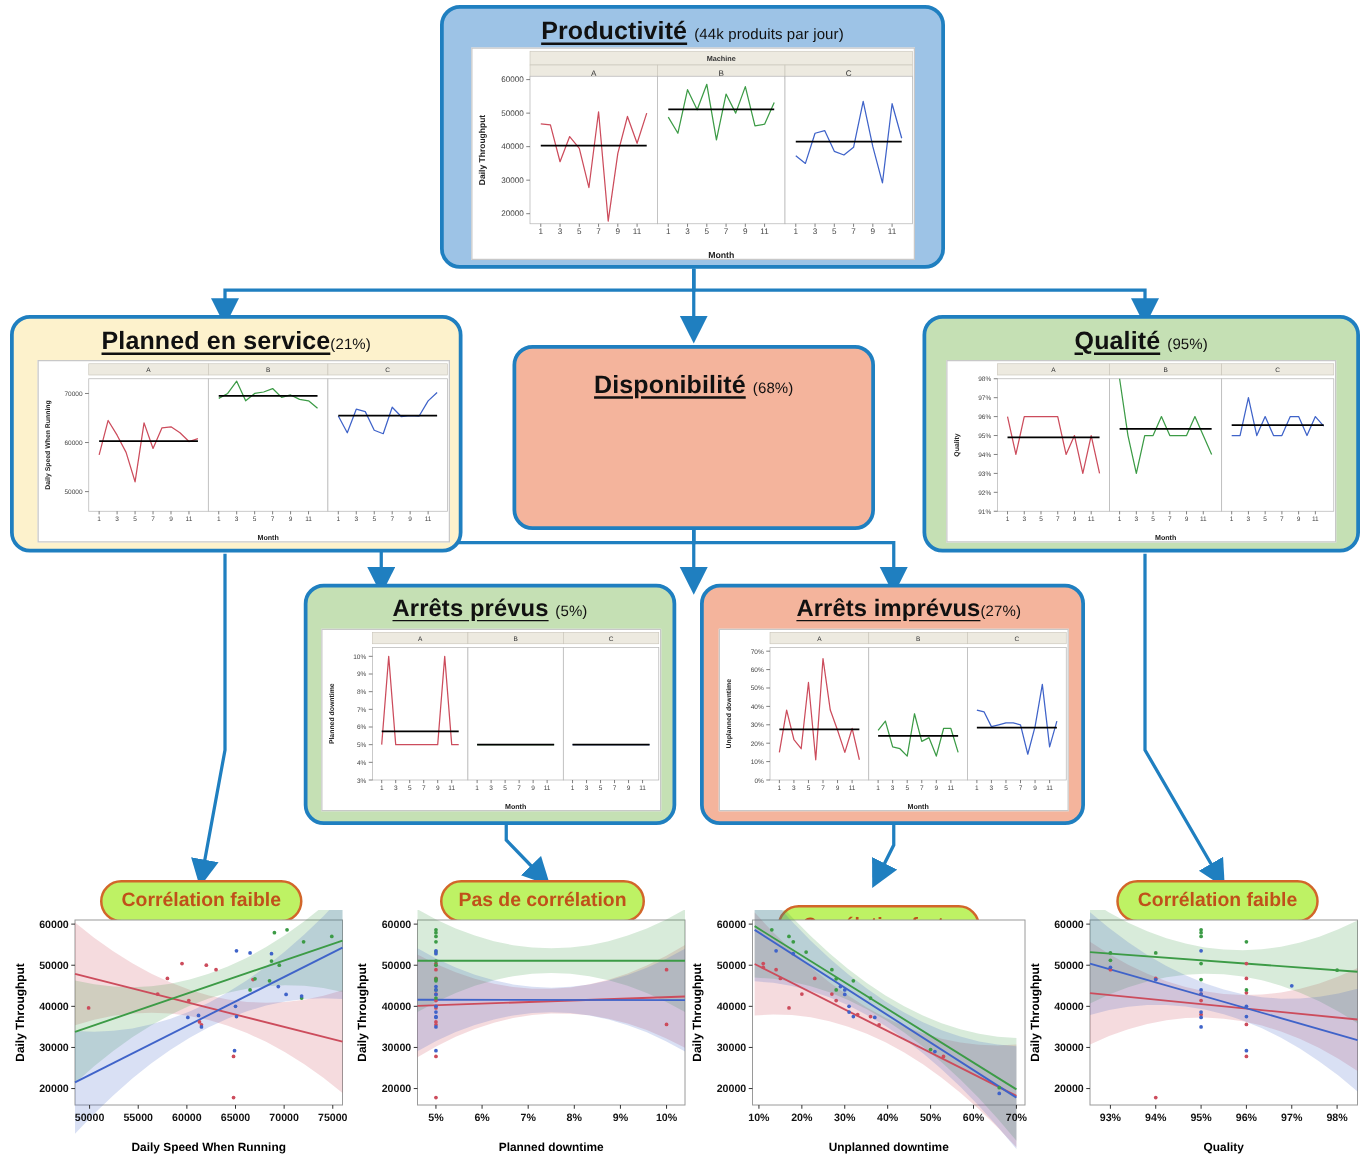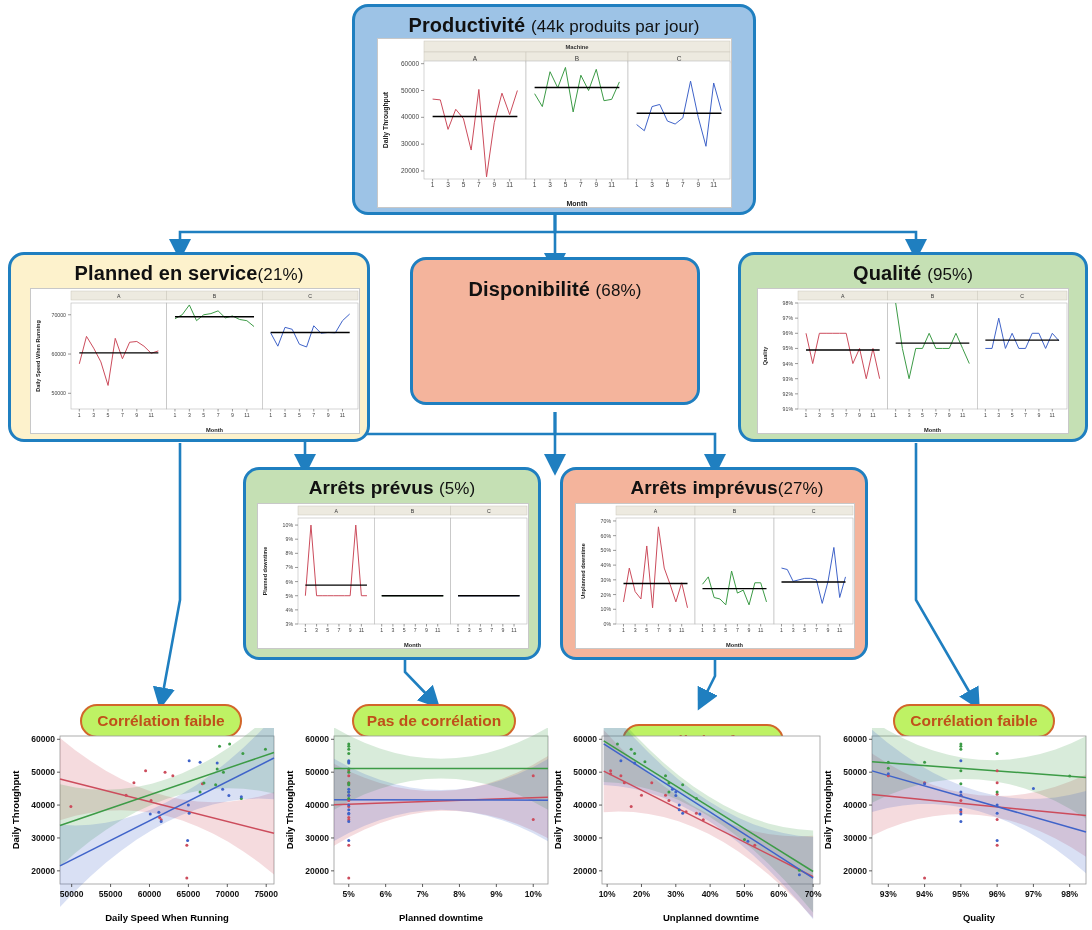--- a/index.html
+++ b/index.html
@@ -4,22 +4,22 @@
 <style>
   html,body{margin:0;padding:0;}
   body{
     width:1092px;height:930px;position:relative;overflow:hidden;
     background:#ffffff;
     font-family:"Liberation Sans", sans-serif;
     color:#1a1a1a;
   }
   .node{position:absolute;box-sizing:border-box;border:3px solid #1F7FC0;border-radius:16px;}
   .node-title{text-align:center;font-size:20px;font-weight:600;color:#111;padding-top:7px;letter-spacing:.1px;line-height:1.15;}
-  .node-title .u{text-underline-offset:3px;}
-  .node-title .pct{font-size:17px;font-weight:400;}
+  .node-title .u{text-decoration:underline;text-underline-offset:3px;}
+  .node-title .pct{font-size:12px;font-weight:400;}
   .chart-wrap{position:absolute;background:#fff;border:1px solid #c8c8c8;box-sizing:border-box;}
   svg{display:block;}
   .pill{position:absolute;box-sizing:border-box;border:2px solid #D2662A;border-radius:20px;background:#bef264;
         display:flex;align-items:center;justify-content:center;color:#C0501A;font-size:15.5px;font-weight:600;}
   .arrows{position:absolute;left:0;top:0;width:1092px;height:930px;pointer-events:none;}
   .scatter{position:absolute;}
 </style>
 </head>
 <body>
 
@@ -180,21 +180,21 @@
       <line x1="297.13114754098365" y1="120" x2="297.13114754098365" y2="122.5" stroke="#555" stroke-width="0.6"></line>
       <text x="297.13114754098365" y="128" font-size="5.2" font-family="Liberation Sans, sans-serif" fill="#444" text-anchor="middle">9</text>
       <line x1="311.5027322404372" y1="120" x2="311.5027322404372" y2="122.5" stroke="#555" stroke-width="0.6"></line>
       <text x="311.5027322404372" y="128" font-size="5.2" font-family="Liberation Sans, sans-serif" fill="#444" text-anchor="middle">11</text>
       <polyline points="239.64480874316942,43.837037037037035 246.8306010928962,57.18518518518519 254.01639344262296,38.34074074074074 261.2021857923497,40.303703703703704 268.3879781420765,55.222222222222214 275.5737704918033,57.970370370370375 282.75956284153006,36.77037037037037 289.94535519125685,44.22962962962963 297.13114754098365,43.44444444444444 304.3169398907104,43.837037037037035 311.5027322404372,31.666666666666657 318.688524590164,24.9925925925926" fill="none" stroke="#3F63C9" stroke-width="1" stroke-linejoin="round"></polyline>
       <line x1="239.64480874316942" y1="43.44444444444444" x2="318.688524590164" y2="43.44444444444444" stroke="#000" stroke-width="1.4"></line>
       <text x="183.5" y="143" font-size="5.7" font-family="Liberation Sans, sans-serif" fill="#222" text-anchor="middle" font-weight="bold">Month</text>
     </svg>
   </div>
 
-<div class="node" style="left:410px;top:257px;width:290px;height:148px;background:#F4B49C;">
+<div class="node" style="left:410px;top:276px;width:290px;height:148px;background:#F4B49C;">
   <div class="node-title" style="padding-top:18px;">
     <span class="u">Disponibilité</span> <span class="pct">(68%)</span>
   </div>
 </div>
 
 <div class="node" style="left:738px;top:252px;width:350px;height:190px;background:#C5E0B4;">
   <div class="node-title">
     <span class="u">Qualité</span> <span class="pct">(95%)</span>
   </div>
 </div>

